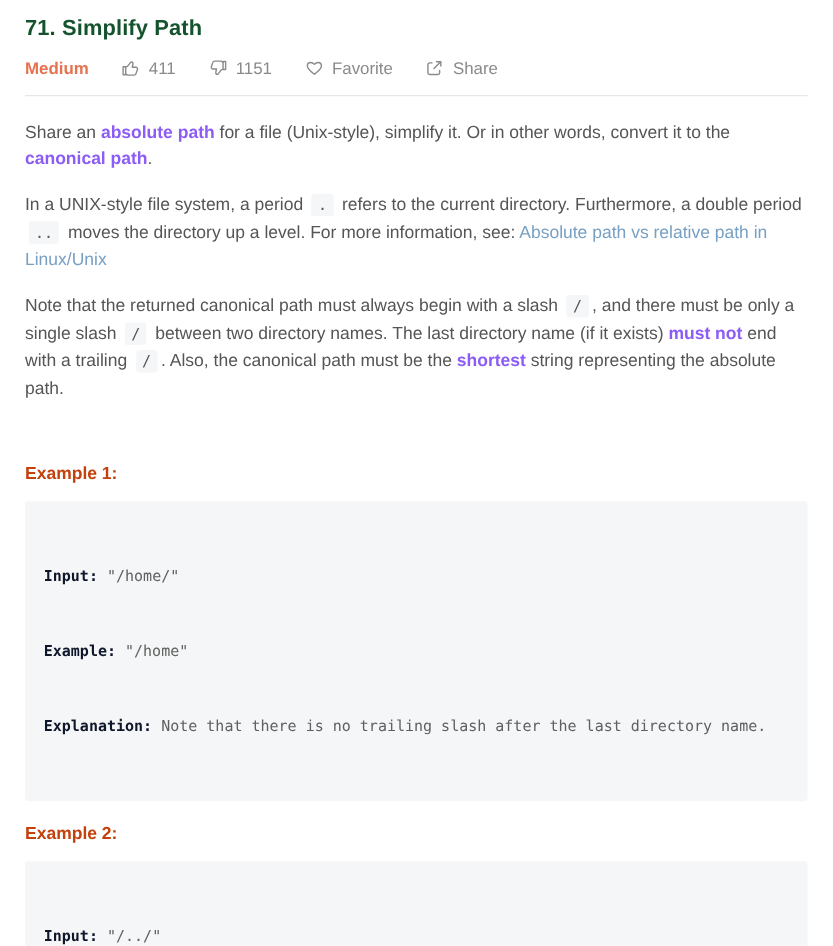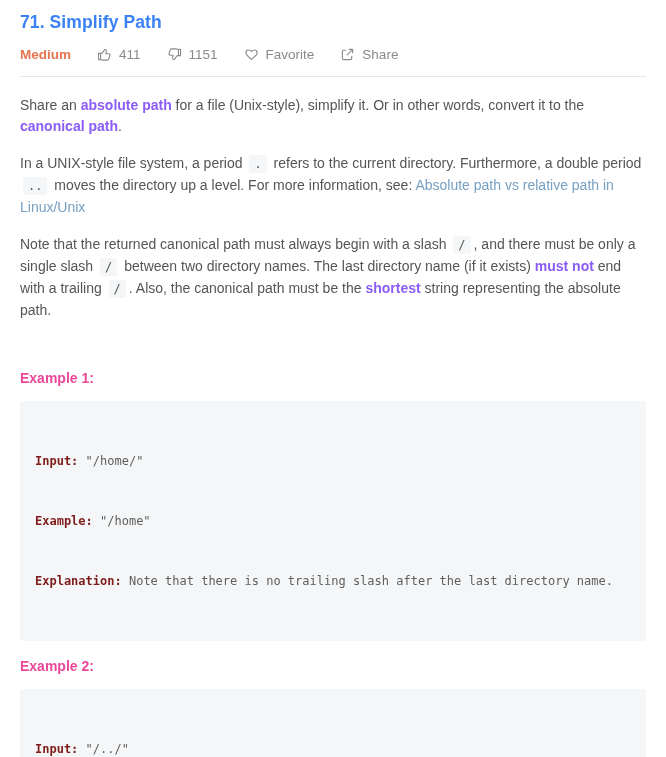--- a/index.html
+++ b/index.html
@@ -6,21 +6,21 @@
   html, body { margin: 0; padding: 0; }
   body {
     width: 666px; height: 757px; overflow: hidden;
     background: #ffffff;
     font-family: "Liberation Sans", sans-serif;
     color: #555555;
   }
   .container { padding: 10px 20px 0 20px; }
 
   .title {
-    font-size: 17.5px; font-weight: 600; color: #3b82f6;
+    font-size: 17.5px; font-weight: 600; color: #14532d;
     line-height: 24px; letter-spacing: .1px;
   }
 
   .stats-row {
     display: flex; align-items: center; gap: 26px;
     margin-top: 10px; font-size: 13.5px; color: #8a8a8a; height: 20px;
   }
   .difficulty { color: var(--difficulty-medium, #e67350); font-weight: 600; }
   .stat { display: inline-flex; align-items: center; gap: 7px; cursor: pointer; }
   .stat svg { width: 15px; height: 15px; display: block; }
@@ -31,33 +31,33 @@
   p.desc.first { margin-top: 18px; }
   p.desc .bold { font-weight: 700; color: #8b5cf6; }
   .code {
     font-family: "DejaVu Sans Mono", "Liberation Mono", monospace;
     font-size: 12px; background: #f5f6f7; color: #555555;
     padding: 2px 5px; margin: 0 3px; border-radius: 2px;
   }
   a.link { color: var(--link, #78a0c3); text-decoration: none; cursor: pointer; }
 
   .example-heading {
-    margin: 16px 0 0 0; font-size: 14px; font-weight: 700; color: #ec4899;
+    margin: 16px 0 0 0; font-size: 14px; font-weight: 700; color: #c2410c;
     line-height: 18px;
   }
   .example-heading.mt-lg { margin-top: 48px; }
 
   .code-block {
     margin-top: 14px; background: #f5f6f7; border-radius: 3px;
     padding: 10px 15px;
     font-family: "DejaVu Sans Mono", "Liberation Mono", monospace;
     font-size: 12px; line-height: 20px; color: #606060;
     white-space: pre-wrap; word-break: normal; overflow-wrap: break-word;
   }
-  .code-block strong { font-weight: 700; color: #7f1d1d; }
+  .code-block strong { font-weight: 700; color: #0f172a; }
   .code-line { display: block; }
 </style>
 </head>
 <body>
 
 <div class="container">
 
   <div class="title">71. Simplify Path</div>
 
   <div class="stats-row">

